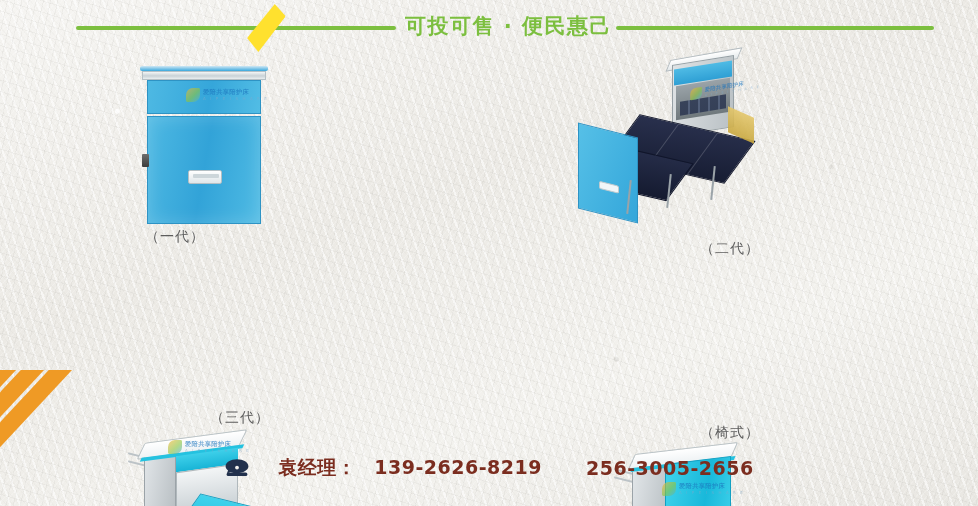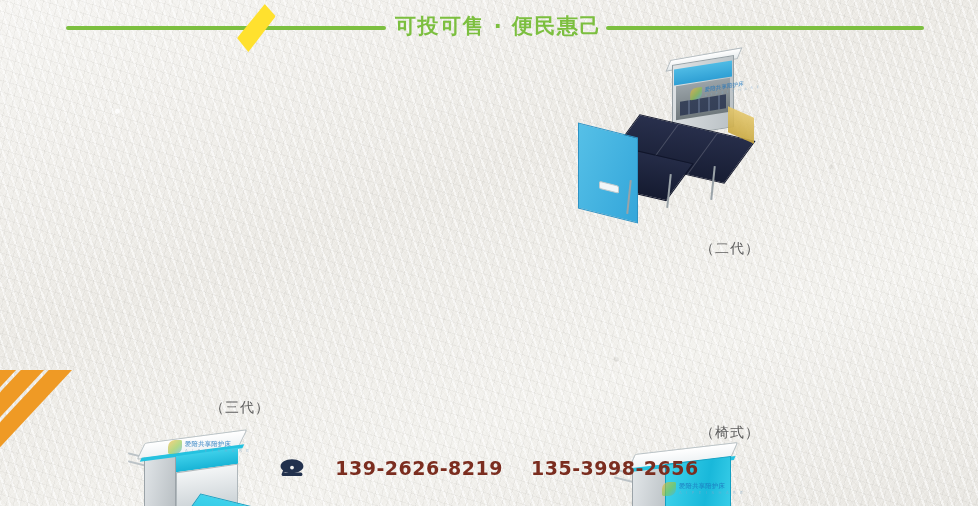--- a/index.html
+++ b/index.html
@@ -18,21 +18,21 @@
       repeating-linear-gradient(17deg, rgba(168,166,160,.10) 0 1px, rgba(0,0,0,0) 1px 11px),
       repeating-linear-gradient(71deg, rgba(255,255,255,.55) 0 2px, rgba(0,0,0,0) 2px 9px),
       linear-gradient(160deg,#f6f5f2 0%,#eceae5 40%,#f3f2ee 70%,#e9e7e2 100%);
   }
   .noise{position:absolute;inset:0;pointer-events:none;opacity:.5;
     background:
       repeating-linear-gradient(48deg, rgba(150,148,142,.07) 0 1px, rgba(0,0,0,0) 1px 5px),
       repeating-linear-gradient(129deg, rgba(255,255,255,.4) 0 1px, rgba(0,0,0,0) 1px 4px);}
 
   
-  .header{position:absolute;left:6px;top:0;width:836px;height:56px;text-decoration:underline;}
+  .header{position:absolute;left:16px;top:0;width:836px;height:56px;text-decoration:underline;}
   .hline{position:absolute;top:26px;height:4px;background:#7cbf3f;border-radius:2px;}
   .hline.left{left:60px;width:320px;}
   .hline.right{left:600px;width:318px;}
   .htitle{
     position:absolute;left:385px;top:11px;width:215px;text-align:center;
     color:#7cbf3f;font-size:21px;font-weight:bold;letter-spacing:1.5px;
     line-height:30px;white-space:nowrap;
     font-family:"DejaVu Sans","Liberation Sans",sans-serif;
   }
   .diamond{
@@ -169,37 +169,55 @@
 
   
   .footer{position:absolute;left:0;bottom:0;width:978px;height:66px;}
   .contacts{position:absolute;left:0;top:8px;width:978px;height:40px;
     display:flex;align-items:center;justify-content:center;gap:26px;}
   .phone-icon{width:26px;height:20px;position:relative;flex:0 0 auto;margin-right:2px;}
   .contact{display:flex;align-items:baseline;white-space:nowrap;
     color:#7b2d1f;font-size:19px;font-weight:bold;letter-spacing:.5px;
     font-family:"DejaVu Sans","Liberation Sans",sans-serif;}
   .contact .nm{font-size:19px;}
-  .contact .num{font-size:19px;margin-left:2px;}
+  .contact .num{font-size:19px;margin-left:18px;}
 </style>
 </head>
 <body>
 
 <div class="page">
   <div class="noise"></div>
 
   <div class="header">
     <div class="hline left"></div>
     <div class="diamond"></div>
     <div class="htitle">可投可售 · 便民惠己</div>
     <div class="hline right"></div>
   </div>
 
   <div class="grid">
 
+    <div class="cell" style="left:60px;top:0;width:230px;height:200px;">
+      <div class="g1">
+        <div class="captop"></div>
+        <div class="rail"></div>
+        <div class="upper"></div>
+        <div class="door"></div>
+        <div class="lock"></div>
+        <div class="handle"></div>
+        <div class="wm">
+          <span class="leaf"></span>
+          <span class="wtxt">
+            <b>爱陪共享陪护床</b>
+            <s>A I  P E I  S H A R E</s>
+          </span>
+        </div>
+      </div>
+      <div class="caption" style="top:178px;">（一代）</div>
+    </div>
 
     <div class="cell" style="left:280px;top:0;width:230px;height:200px;">
       <div class="g1o">
         <div class="topplate"></div>
         <div class="body"></div>
         <div class="blueband"></div>
         <div class="cave"></div>
         <div class="bed">
             <i class="a"></i>
             <i class="b"></i>
@@ -246,21 +264,21 @@
 
         <div class="legs"></div>
         <div class="wm">
           <span class="leaf"></span>
           <span class="wtxt">
             <b>爱陪共享陪护床</b>
             <s>A I  P E I  S H A R E</s>
           </span>
         </div>
       </div>
-      <div class="caption" style="top:159px;left:120px;width:120px;">（三代）</div>
+      <div class="caption" style="top:169px;left:120px;width:120px;">（三代）</div>
     </div>
 
     <div class="cell" style="left:300px;top:190px;width:190px;height:190px;">
       <div class="g3c">
         <div class="rack">
             <i></i>
             <i></i>
           </div>
         <div class="sideL"></div>
         <div class="top"></div>
@@ -297,20 +315,21 @@
     <div class="contacts">
       <span class="phone-icon">
         <svg viewBox="0 0 26 20" width="26" height="20" aria-hidden="true">
           <path d="M13 1.2C6.6 1.2 1.6 4.3 1.6 8.2c0 1.6.9 3 2.4 4.1l-1 3.2 3.6-1.6c1.9.8 4.1 1.2 6.4 1.2 6.4 0 11.4-3.1 11.4-6.9S19.4 1.2 13 1.2z" fill="#22314d"></path>
           <circle cx="13" cy="9.6" r="3.5" fill="#22314d"></circle>
           <circle cx="13" cy="9.6" r="1.9" fill="#f3f2ee"></circle>
           <rect x="2.6" y="14.6" width="20.8" height="3.4" rx="1.6" fill="#22314d"></rect>
         </svg>
       </span>
       <span class="contact">
+        <span class="nm">袁经理：</span>
         <span class="num">139-2626-8219</span>
       </span>
       <span class="contact">
-        <span class="num">135-3998-2656</span>
+        <span class="num">256-3005-2656</span>
       </span>
     </div>
   </div>
 </div>
 
 </body></html>

